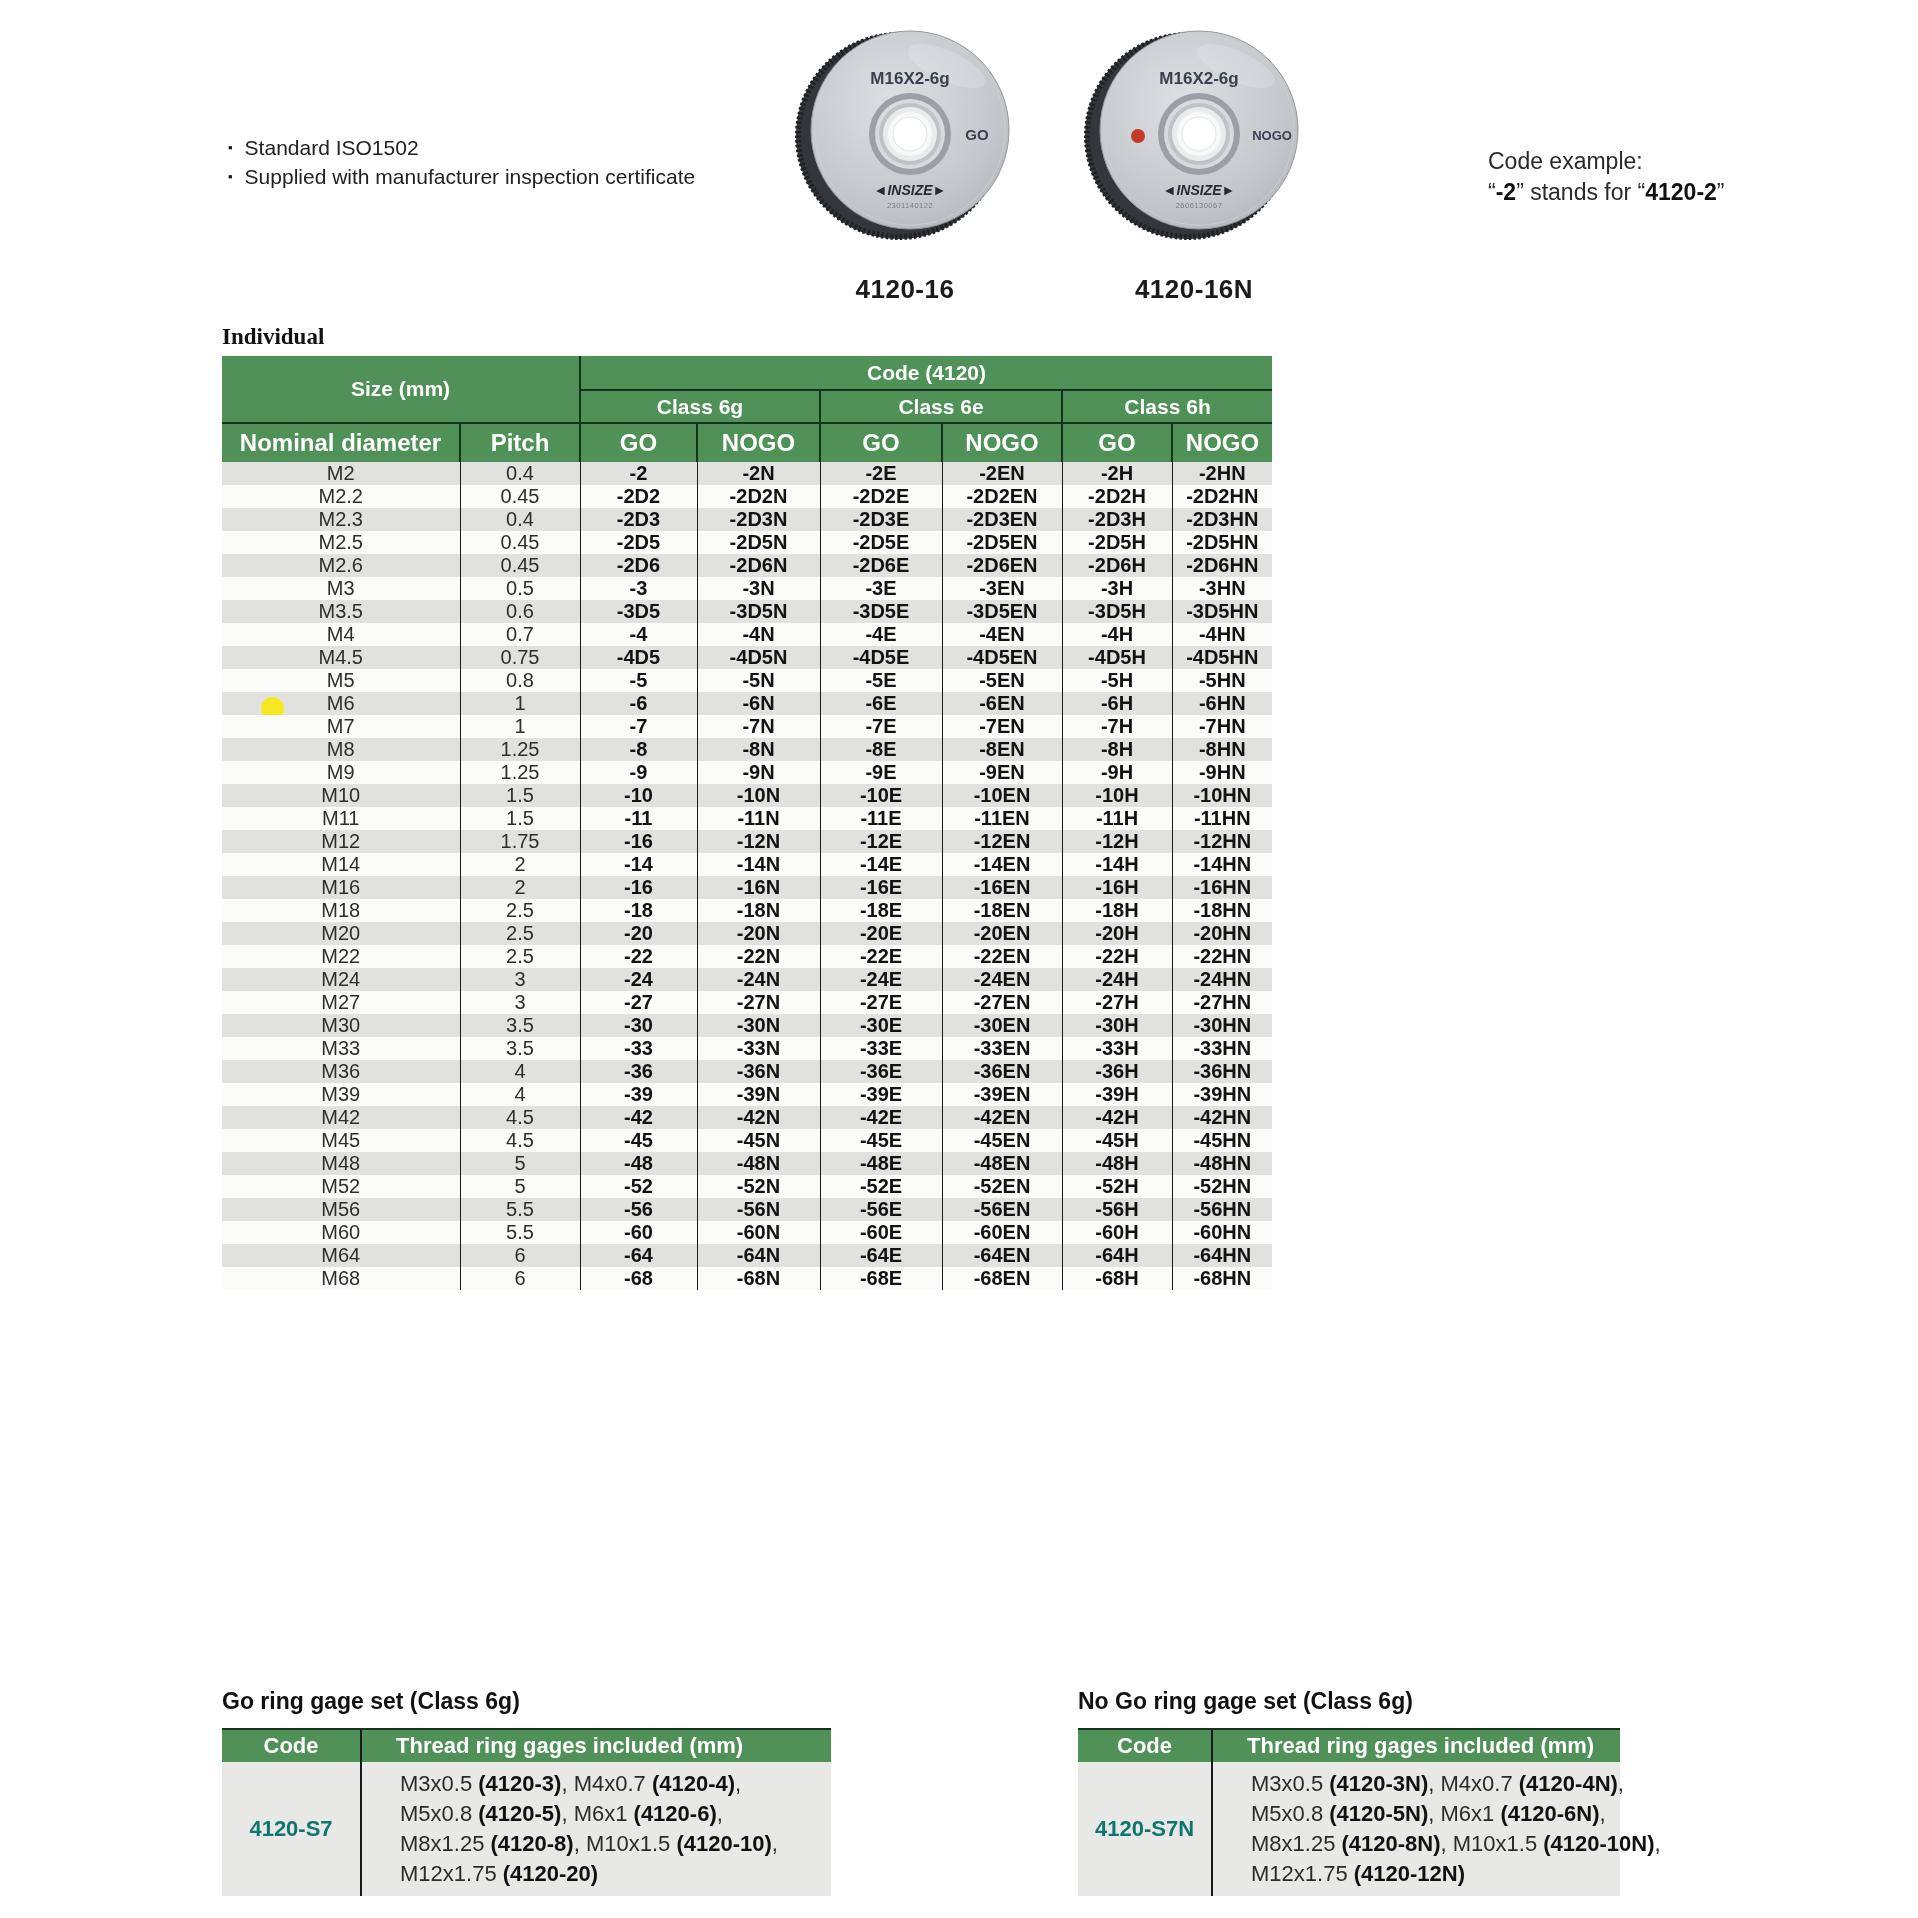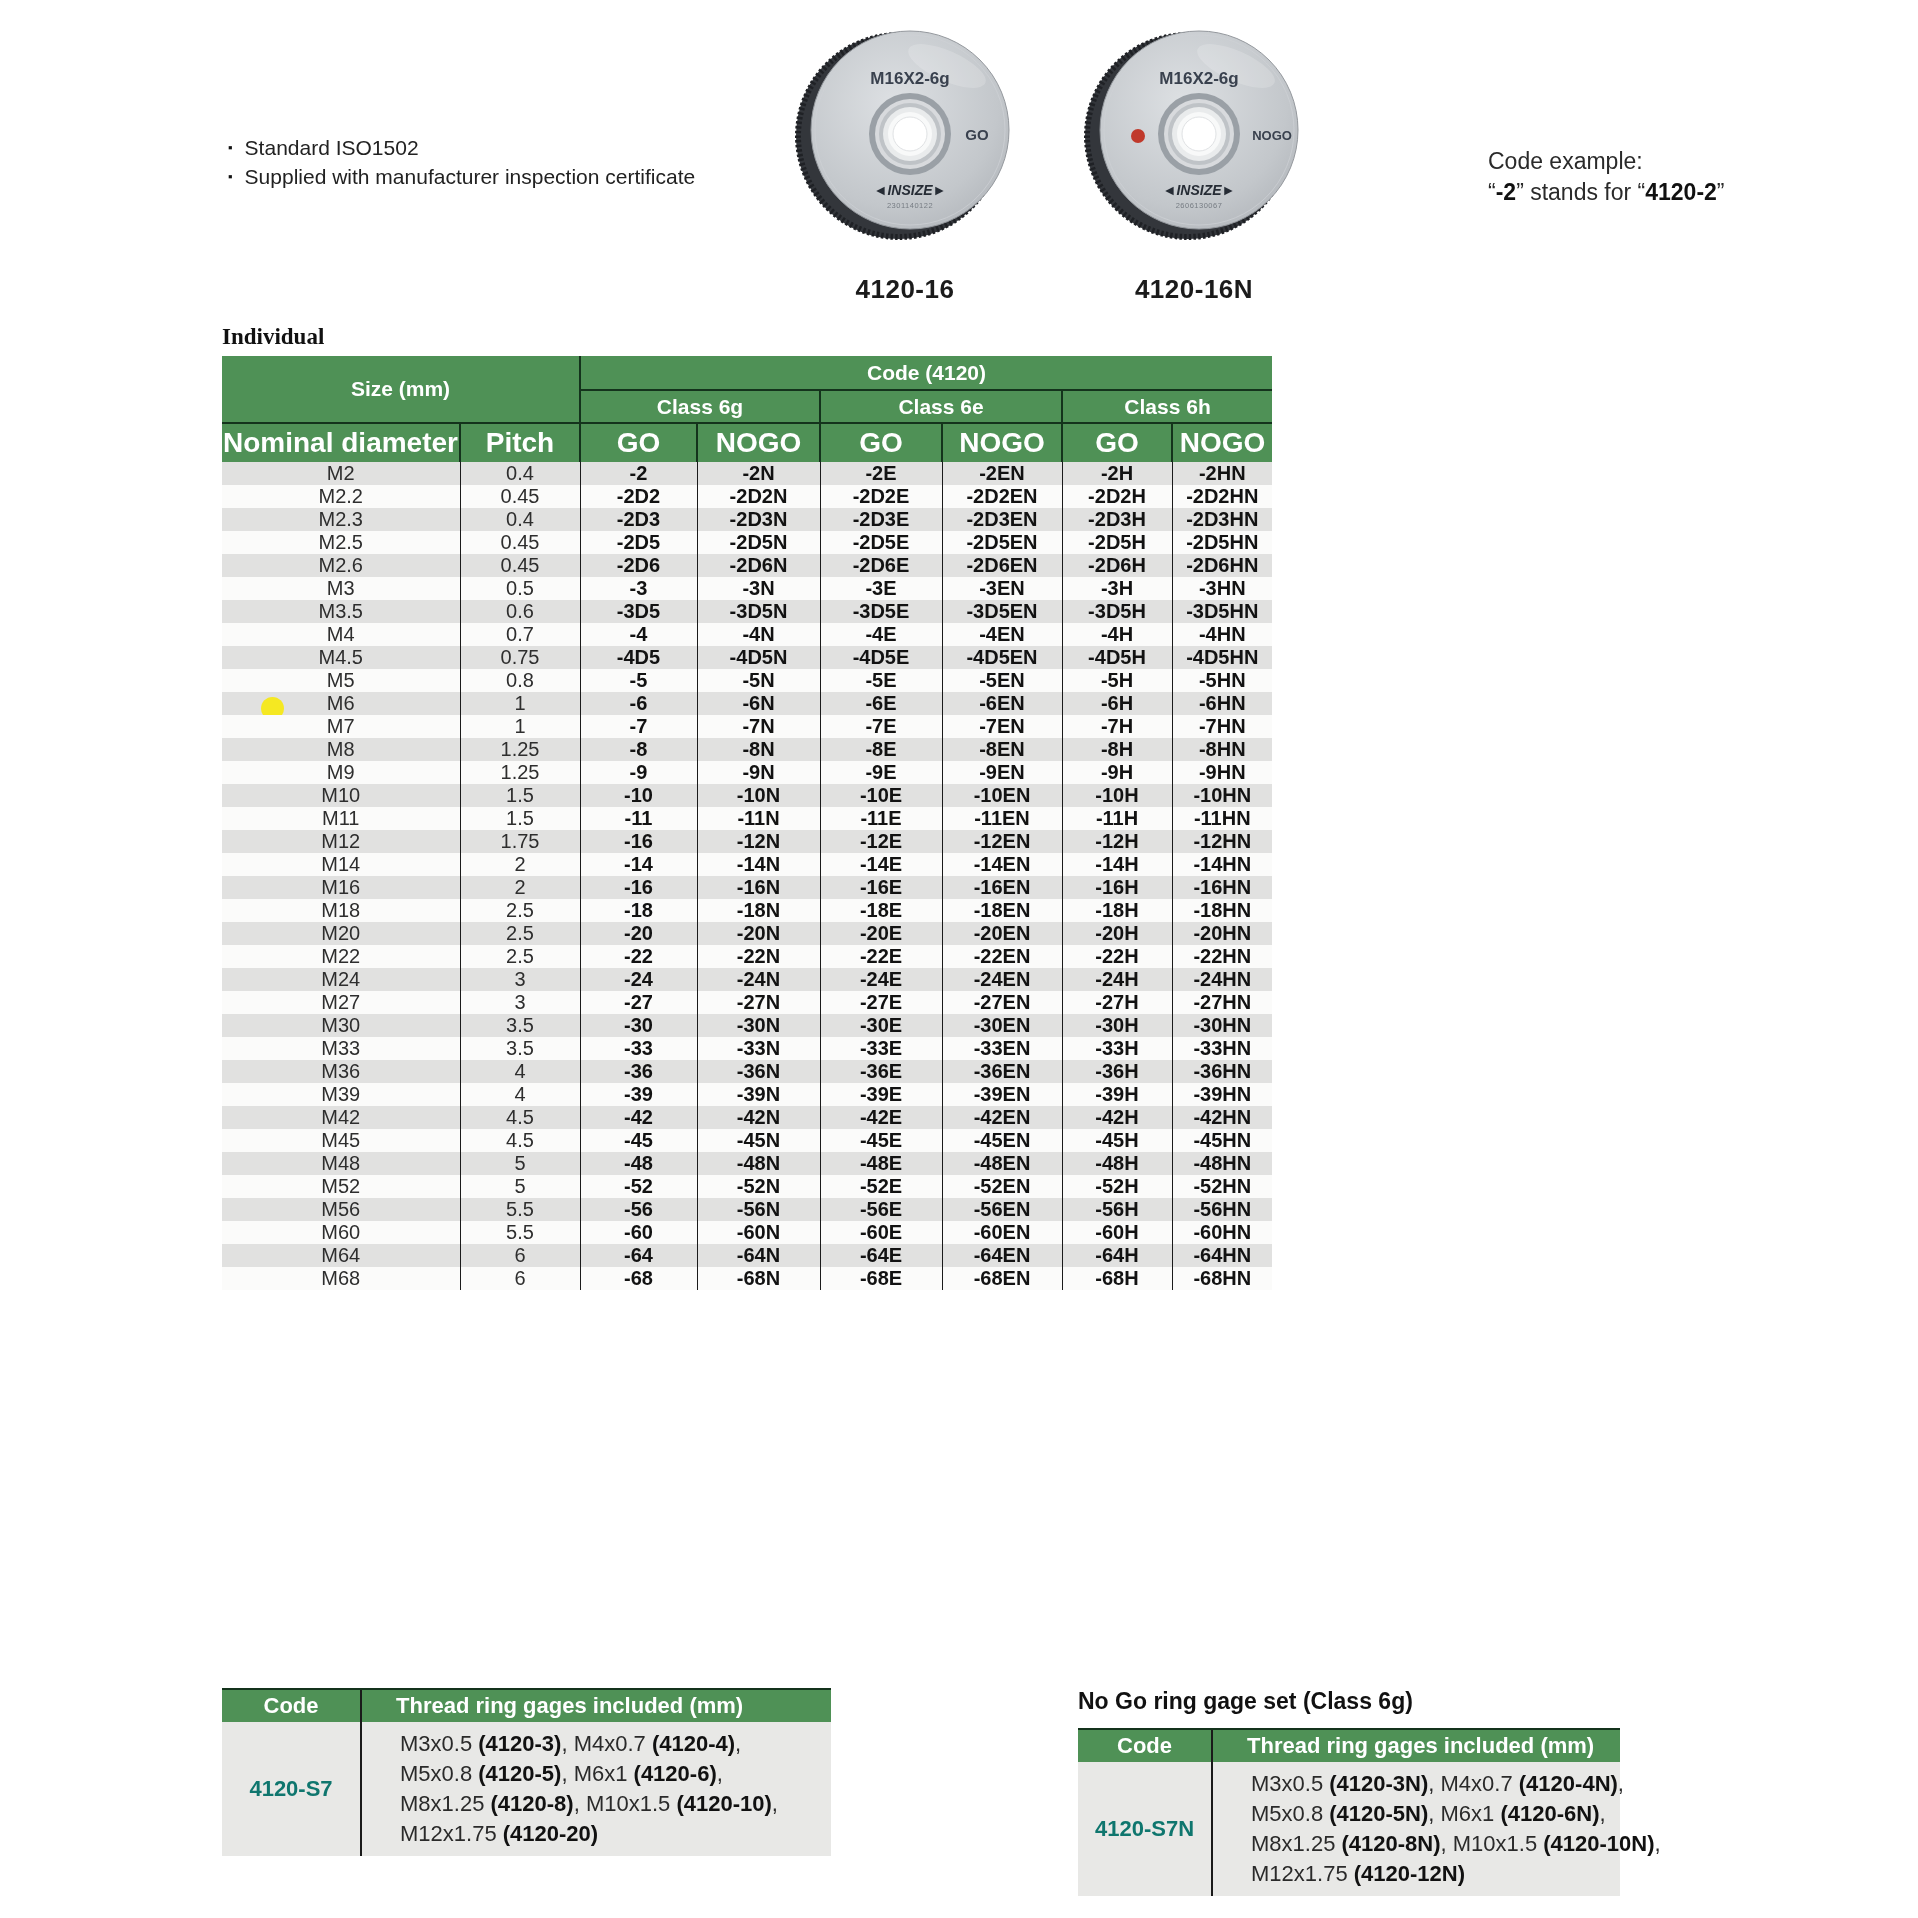--- a/index.html
+++ b/index.html
@@ -36,21 +36,21 @@
 
   
   .individual{position:absolute;left:222px;top:324px;font-size:23px;font-weight:bold;color:#111;font-family:Liberation Serif, serif;}
 
   
   table.main{position:absolute;left:222px;top:356px;width:1050px;border-collapse:collapse;table-layout:fixed;}
   table.main th, table.main td{padding:0;text-align:center;vertical-align:middle;overflow:hidden;white-space:nowrap;}
   table.main thead th{background:var(--green);color:#fff;font-weight:bold;}
   .hrow1 th{height:34px;font-size:21px;}
   .hrow2 th{height:33px;font-size:21px;}
-  .hrow3 th{height:39px;font-size:28px;}
+  .hrow3 th{height:39px;font-size:24px;}
   th.size-cell{border-right:2px solid var(--dark-line);border-bottom:2px solid var(--dark-line);}
   th.codehdr-cell{border-bottom:2px solid var(--dark-line);}
   th.class-cell{border-bottom:2px solid var(--dark-line);}
   th.class-cell + th.class-cell{border-left:2px solid var(--dark-line);}
   .hrow3 th + th{border-left:2px solid var(--dark-line);}
   table.main tbody tr{height:17px;}
   table.main tbody tr.odd td{background:var(--stripe-gray);}
   table.main tbody tr.even td{background:var(--stripe-white);}
   table.main tbody td{font-size:20px;color:#2e2e2e;}
   table.main tbody td + td{border-left:1px solid #1b1b1b;}
@@ -543,20 +543,21 @@
           <td class="code">-68N</td>
           <td class="code">-68E</td>
           <td class="code">-68EN</td>
           <td class="code">-68H</td>
           <td class="code">-68HN</td>
         </tr>
       </tbody>
   </table>
 
   <div class="set-block set-left">
+    <div class="set-title">Go ring gage set (Class 6g)</div>
     <table class="set-table">
       <colgroup>
           <col style="width:139px">
           <col>
         </colgroup>
       <tbody>
           <tr>
         <th class="th-code">Code</th>
         <th class="th-gages">Thread ring gages included (mm)</th>
       </tr>

